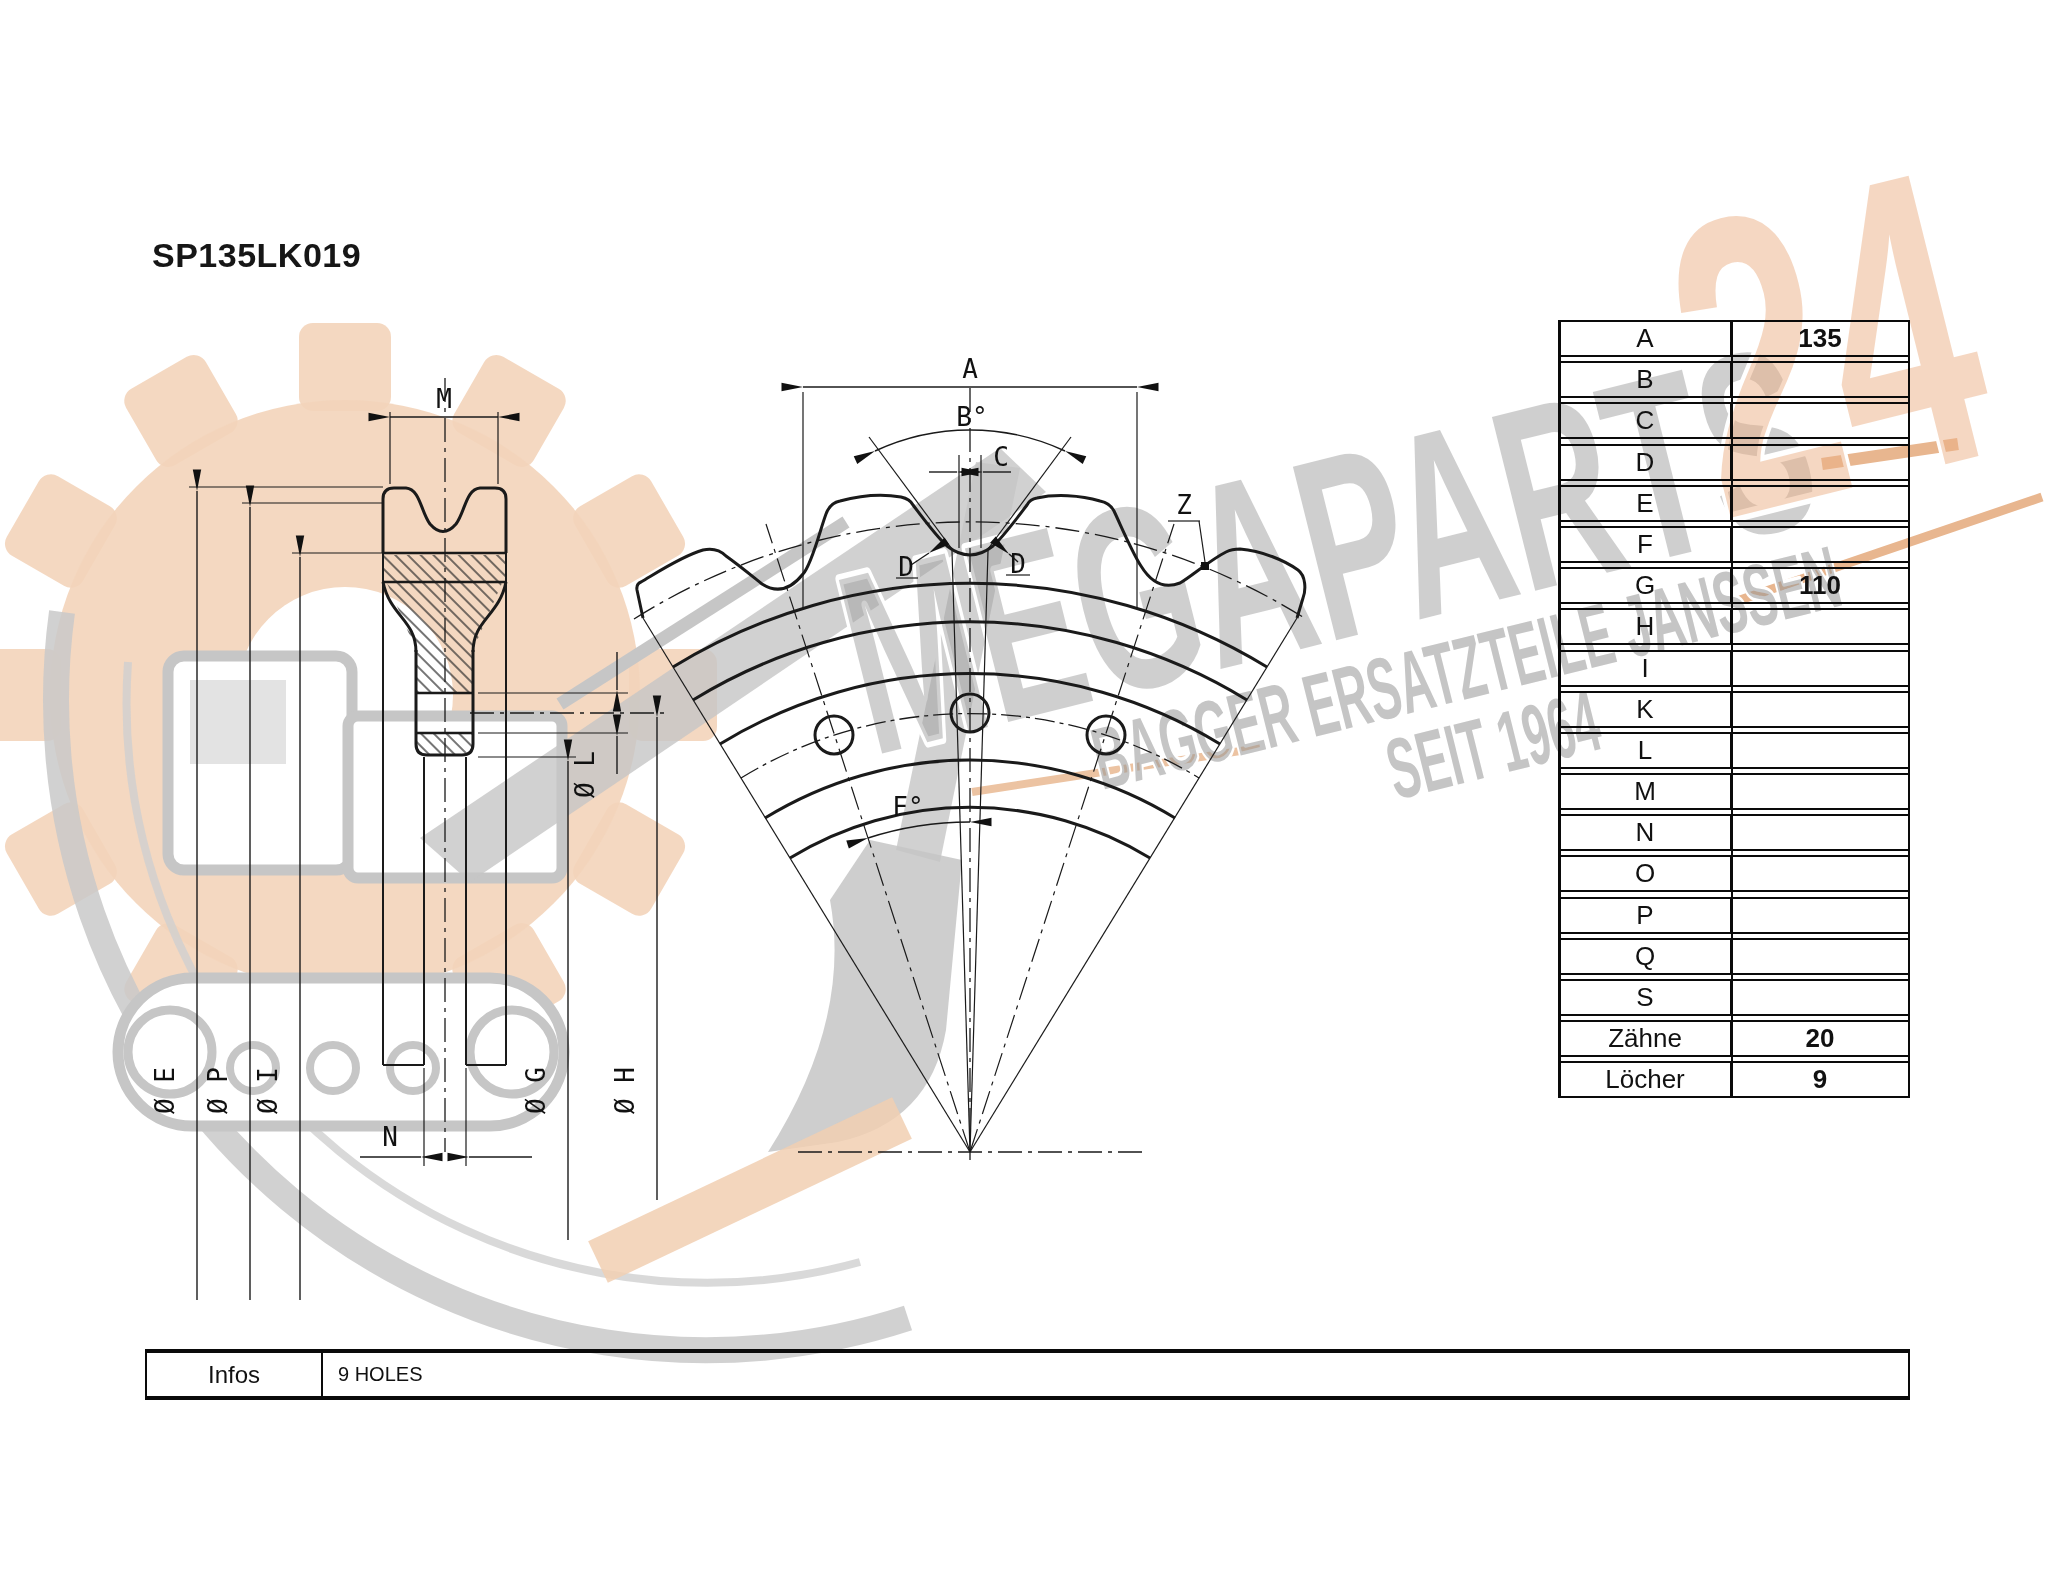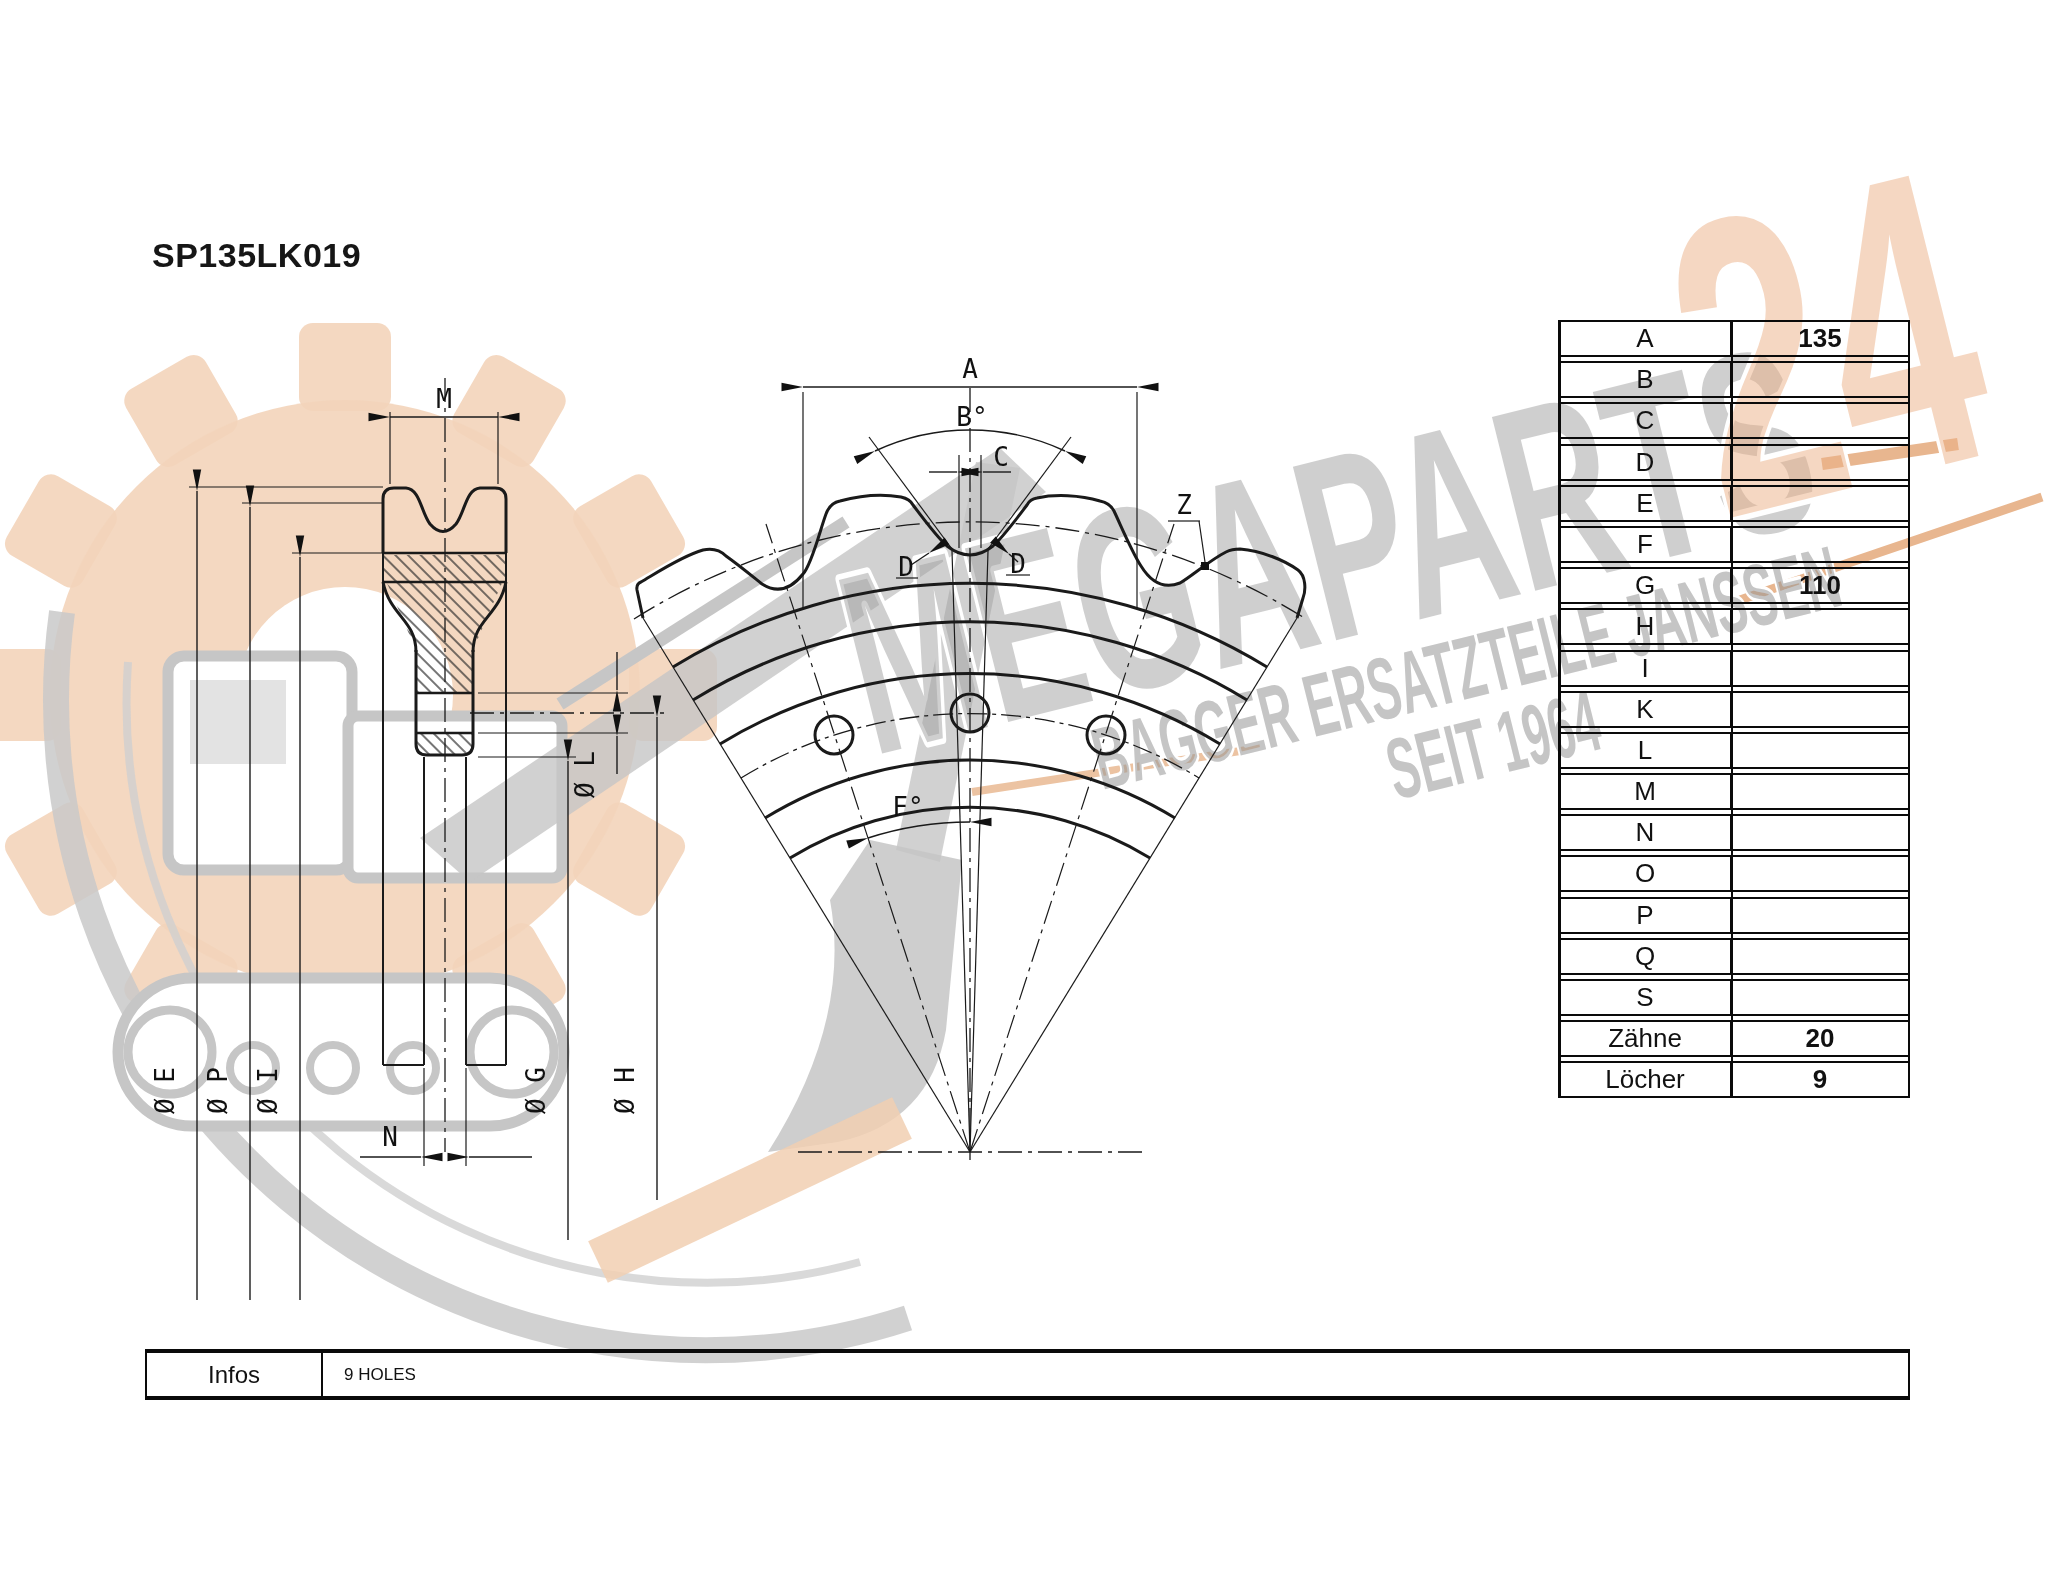--- a/index.html
+++ b/index.html
@@ -17,21 +17,21 @@
              justify-content:center;font-size:26px;}
   .t-row .c2{box-sizing:border-box;flex:1;border-left:2.5px solid #0a0a0a;display:flex;
              align-items:center;justify-content:center;font-size:26px;font-weight:bold;}
   .vstrip{position:absolute;top:0;bottom:0;width:2.5px;background:#0a0a0a;}
   
   .info-bar{position:absolute;left:145px;top:1349px;width:1765px;height:51px;
             box-sizing:border-box;border:2.5px solid #0a0a0a;border-top-width:4px;
             border-bottom-width:4px;display:flex;background:transparent;}
   .info-bar .lbl{box-sizing:border-box;width:176px;border-right:2.5px solid #0a0a0a;
                  display:flex;align-items:center;justify-content:center;font-size:24px;}
-  .info-bar .val{flex:1;display:flex;align-items:center;padding-left:21px;font-size:17px;}
+  .info-bar .val{flex:1;display:flex;align-items:center;padding-left:15px;font-size:20px;}
   text.dim{font-family:"DejaVu Sans Mono",monospace;font-size:26px;fill:#111;}
   .wm-txt{font-family:"Liberation Sans",sans-serif;font-weight:bold;
           paint-order:stroke;stroke:#ffffff;stroke-linejoin:round;}
 </style>
 </head>
 <body>
 
 <div class="canvas">
 
 <svg width="2057" height="1589" viewBox="0 0 2057 1589">

